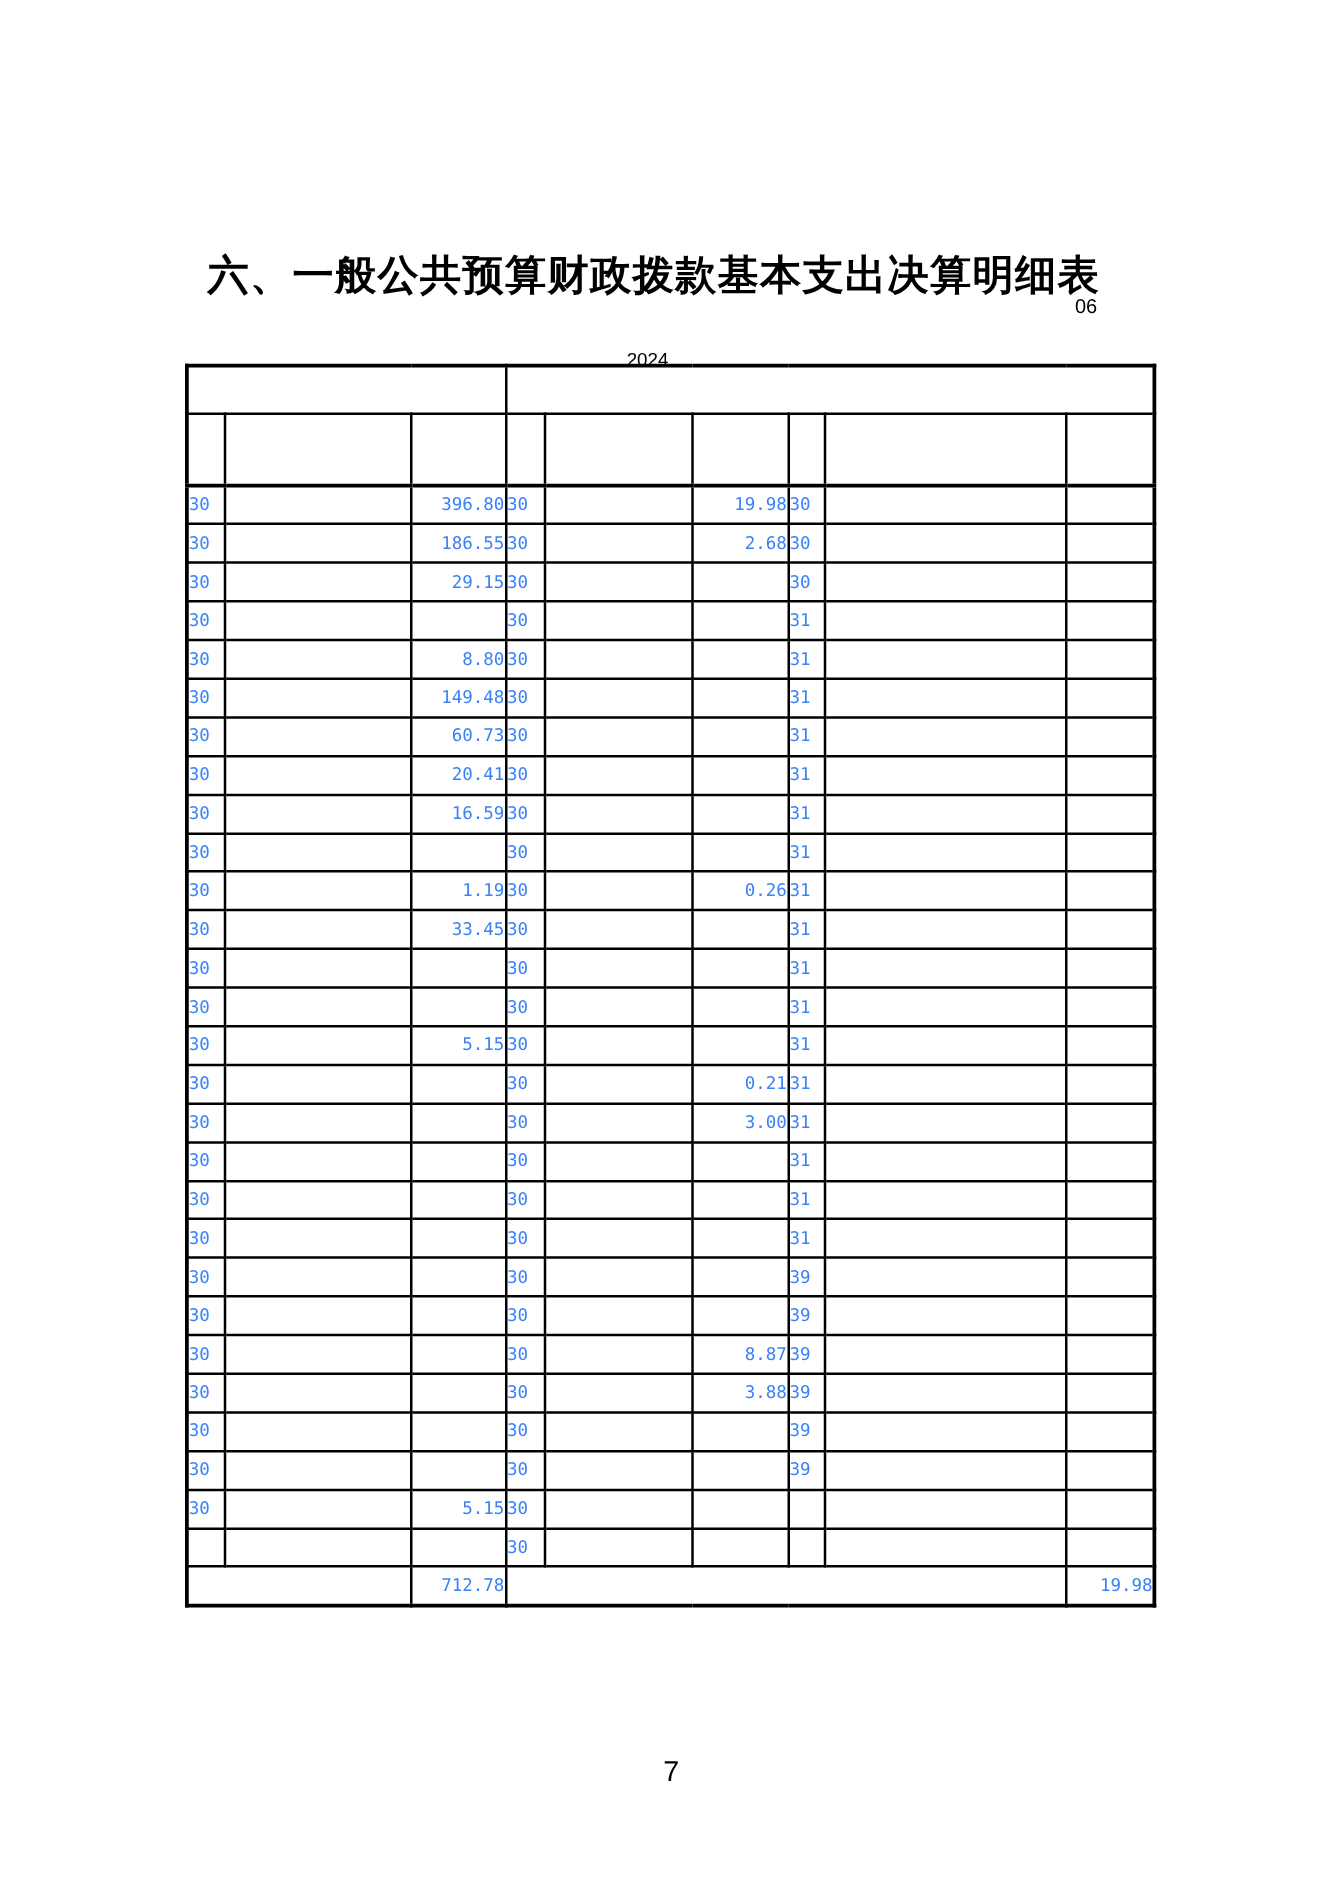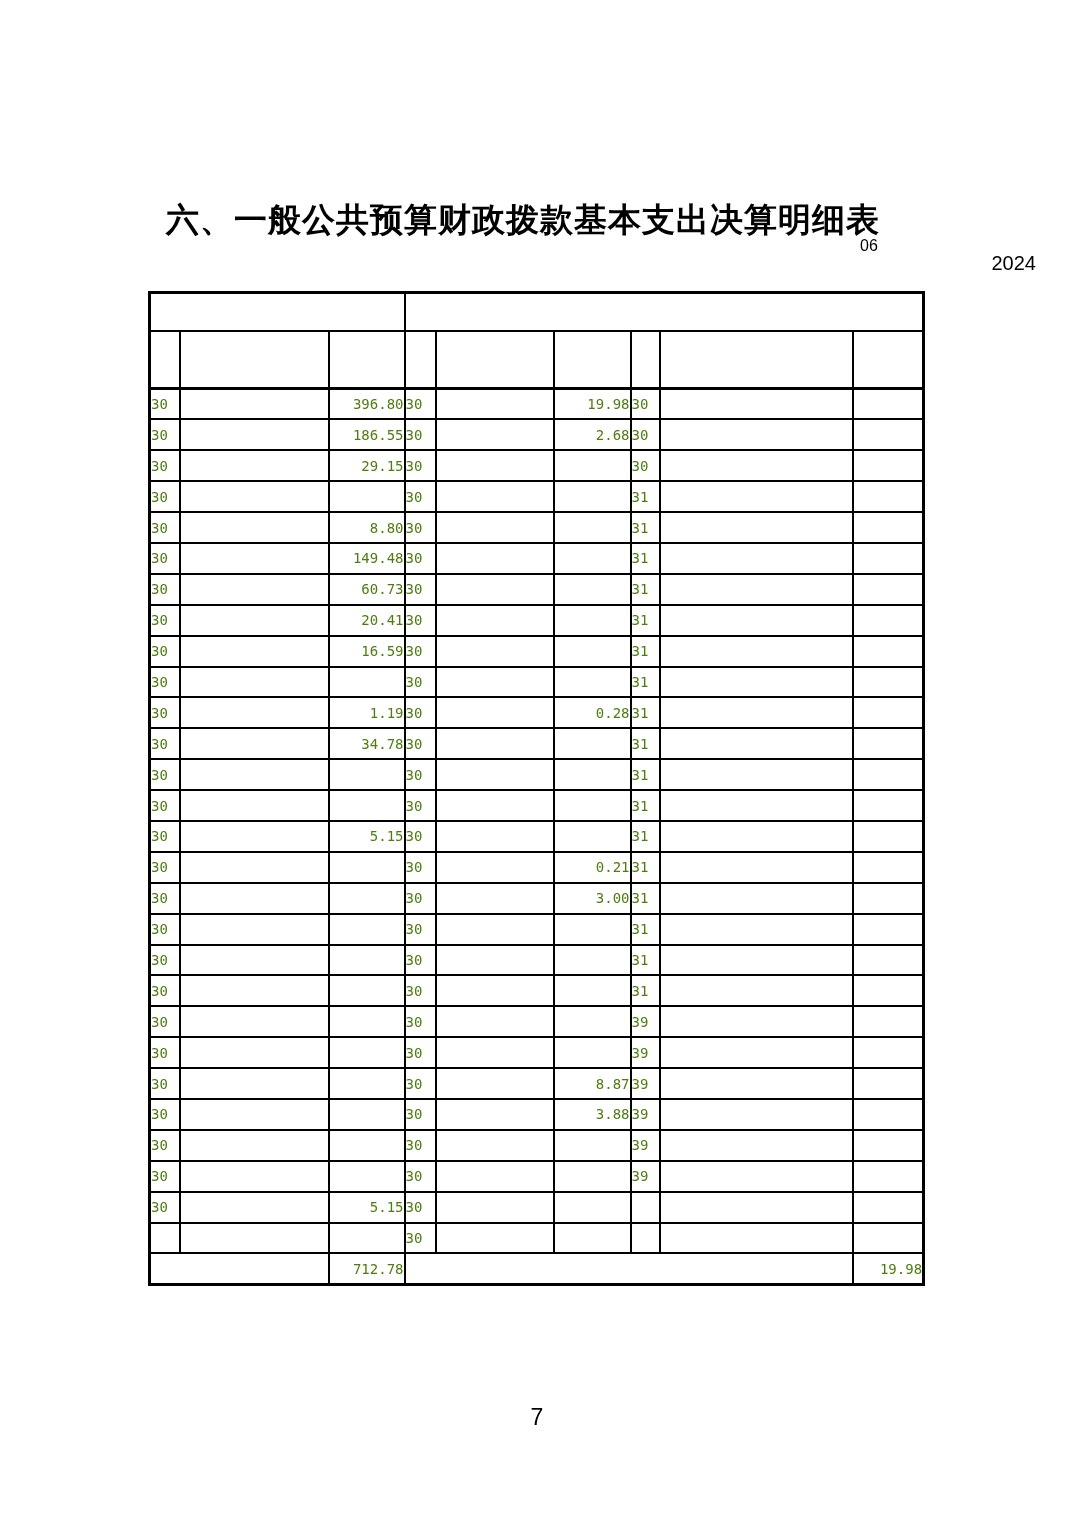--- a/index.html
+++ b/index.html
@@ -27,37 +27,37 @@
   }
   .code-top-right {
     position: absolute;
     top: 237px;
     left: 860px;
     font-size: 16px;
     font-family: "Liberation Sans", sans-serif;
   }
   .year-label {
     position: absolute;
-    top: 252px;
+    top: 280px;
     left: 0;
     right: 38px;
-    text-align: right;
-    font-size: 20px;
+    text-align: center;
+    font-size: 15px;
     font-family: "Liberation Sans", sans-serif;
   }
   table.grid {
     position: absolute;
     top: 291px;
     left: 148px;
     width: 776px;
     border-collapse: collapse;
     table-layout: fixed;
     font-family: "DejaVu Sans Mono", monospace;
     font-size: 14px;
-    color: #4d7c0f;
+    color: #3b82f6;
   }
   table.grid td {
     border: 2px solid #000000;
     overflow: hidden;
     white-space: nowrap;
     vertical-align: middle;
     padding: 0;
   }
   table.grid { border: 3px solid #000000; }
   tr.header-band td { height: 38px; border-bottom: 2px solid #000; }
@@ -226,29 +226,29 @@
           <td class="code">31</td>
           <td class="code"></td>
           <td class="num"></td>
         </tr>
         <tr>
           <td class="code">30</td>
           <td class="code"></td>
           <td class="num">1.19</td>
           <td class="code">30</td>
           <td class="code"></td>
-          <td class="num">0.28</td>
-          <td class="code">31</td>
-          <td class="code"></td>
-          <td class="num"></td>
-        </tr>
-        <tr>
-          <td class="code">30</td>
-          <td class="code"></td>
-          <td class="num">34.78</td>
+          <td class="num">0.26</td>
+          <td class="code">31</td>
+          <td class="code"></td>
+          <td class="num"></td>
+        </tr>
+        <tr>
+          <td class="code">30</td>
+          <td class="code"></td>
+          <td class="num">33.45</td>
           <td class="code">30</td>
           <td class="code"></td>
           <td class="num"></td>
           <td class="code">31</td>
           <td class="code"></td>
           <td class="num"></td>
         </tr>
         <tr>
           <td class="code">30</td>
           <td class="code"></td>

